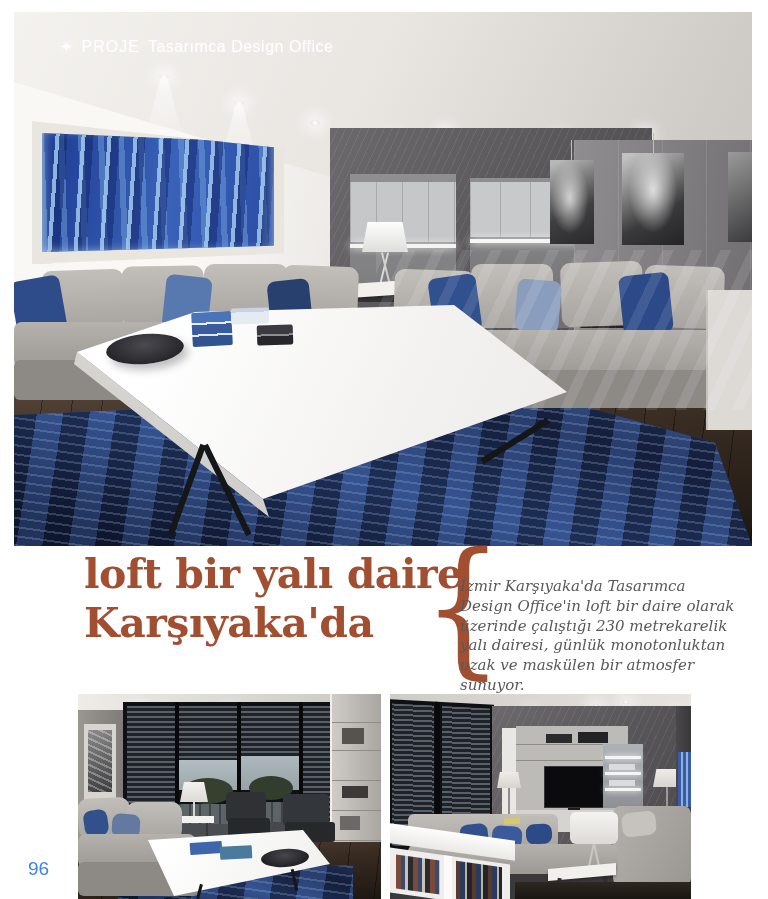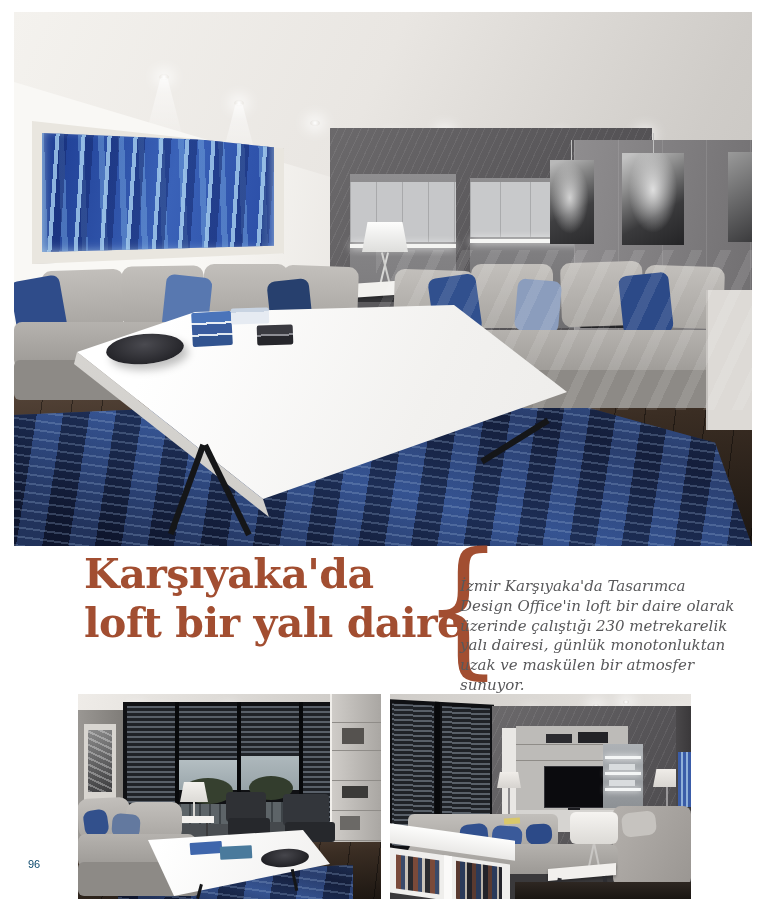--- a/index.html
+++ b/index.html
@@ -16,21 +16,21 @@
   
   .headline{position:absolute;left:84px;top:550px;color:#A24E31;
             font-family:"DejaVu Serif",serif;font-weight:600;font-size:41px;
             line-height:1.2;letter-spacing:-.5px;}
   .brace{position:absolute;left:416px;top:544px;color:#A24E31;
          font-family:"DejaVu Serif",serif;font-size:148px;line-height:126px;
          font-weight:400;transform:scaleX(.85);}
   .intro{position:absolute;left:460px;top:562px;width:280px;color:#58585a;
          font-family:"DejaVu Serif",serif;font-style:italic;font-size:15px;
          line-height:1.32;}
-  .pagenum{position:absolute;left:28px;top:858px;color:#0c4a6e;font-size:11px;}
+  .pagenum{position:absolute;left:28px;top:858px;color:#3b82f6;font-size:19px;}
   
   .spot{position:absolute;width:10px;height:6px;border-radius:50%;
         background:radial-gradient(circle,#ffffff 0%,rgba(255,255,255,0) 70%);
         box-shadow:0 0 14px 5px rgba(255,255,255,.85);}
   .cone{position:absolute;width:44px;height:72px;
         background:linear-gradient(180deg,rgba(255,255,255,.55),rgba(255,255,255,0));
         clip-path:polygon(42% 0,58% 0,100% 100%,0 100%);}
   
   .cushion{position:absolute;border-radius:10px;
            background:linear-gradient(180deg,#c2bfbb,#a8a5a1);}
@@ -175,25 +175,30 @@
     <div class="abs" style="left:92px;top:322px;width:78px;height:30px;border-radius:50%;transform:rotate(-5deg);
                 background:radial-gradient(ellipse at 50% 35%,#4a4a50 0%,#2c2c31 60%,#17171b);
                 box-shadow:4px 6px 8px rgba(0,0,0,.25);"></div>
     <div class="abs" style="left:178px;top:300px;width:40px;height:34px;border-radius:2px;transform:rotate(-3deg);
                 background:linear-gradient(180deg,#4a74ba 0 30%,#e8edf4 30% 36%,#3a5c9e 36% 64%,#dfe7f0 64% 70%,#31538f 70%);"></div>
     <div class="abs" style="left:217px;top:296px;width:38px;height:16px;border-radius:2px;transform:rotate(-2deg);
                 background:linear-gradient(180deg,#c9d4e2 0 25%,#e6ebf2 25%);"></div>
     <div class="abs" style="left:243px;top:313px;width:36px;height:20px;border-radius:2px;transform:rotate(-2deg);
                 background:linear-gradient(180deg,#3a3a40 0 45%,#8d8d93 45% 55%,#26262b 55%);"></div>
 
+    <div class="brand">
+      <span class="spark">✦</span>
+      <span>PROJE</span>
+      <span class="b2">Tasarımca Design Office</span>
+    </div>
   </div>
 
   <div class="headline">
+    <div>loft bir yalı daire</div>
     <div>Karşıyaka'da</div>
-    <div>loft bir yalı daire</div>
   </div>
   <div class="brace">{</div>
   <p class="intro">İzmir Karşıyaka'da Tasarımca Design Office'in loft bir daire olarak üzerinde çalıştığı 230 metrekarelik yalı dairesi, günlük monotonluktan uzak ve maskülen bir atmosfer sunuyor.</p>
 
   <div class="scene" style="left:78px;top:694px;width:303px;height:205px;background:#23262a;">
     <div class="abs" style="left:0;top:0;width:303px;height:42px;
                 clip-path:polygon(0 0,100% 0,100% 35%,0 100%);
                 background:linear-gradient(100deg,#efece8,#c9c6c2);"></div>
     <div class="spot" style="left:56px;top:16px;width:6px;height:4px;"></div>
     <div class="spot" style="left:82px;top:20px;width:6px;height:4px;"></div>

